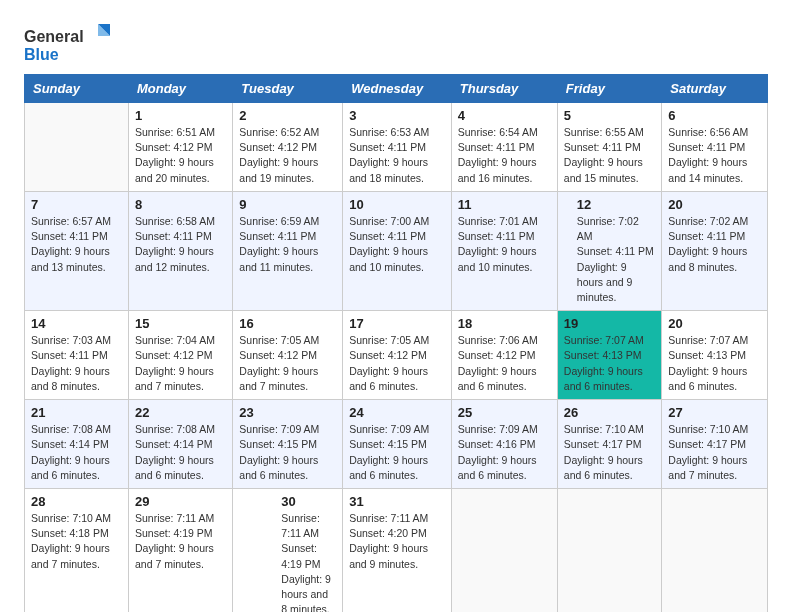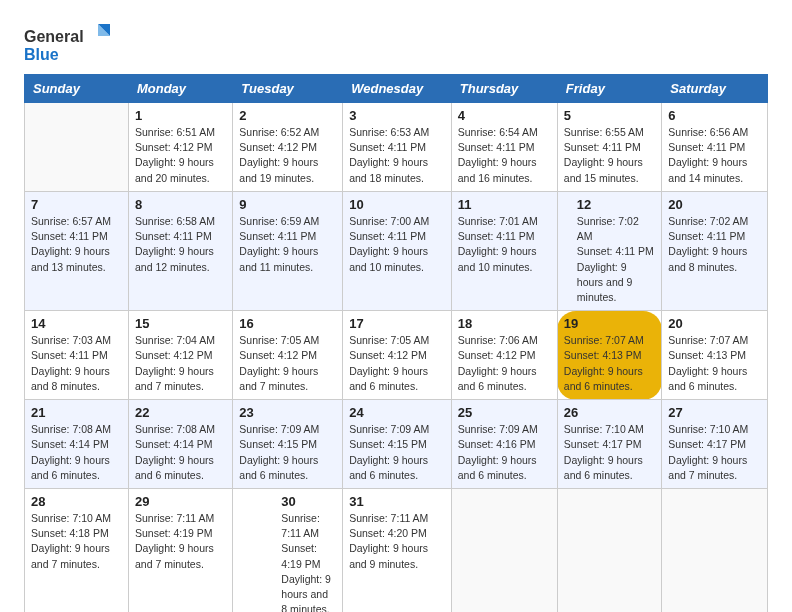--- a/index.html
+++ b/index.html
@@ -196,21 +196,21 @@
             <div class="day-info">Sunrise: 7:05 AM<br>Sunset: 4:12 PM<br>Daylight: 9 hours and 7 minutes.</div>
           </td>
           <td style="background-color: rgb(255, 255, 255);">
             <span class="day-num">17</span>
             <div class="day-info">Sunrise: 7:05 AM<br>Sunset: 4:12 PM<br>Daylight: 9 hours and 6 minutes.</div>
           </td>
           <td style="background-color: rgb(255, 255, 255);">
             <span class="day-num">18</span>
             <div class="day-info">Sunrise: 7:06 AM<br>Sunset: 4:12 PM<br>Daylight: 9 hours and 6 minutes.</div>
           </td>
-          <td style="background-color: #eab308; border-radius: 19px;">
+          <td style="background-color: #14b8a6;">
             <span class="day-num">19</span>
             <div class="day-info">Sunrise: 7:07 AM<br>Sunset: 4:13 PM<br>Daylight: 9 hours and 6 minutes.</div>
           </td>
           <td style="background-color: rgb(255, 255, 255); margin-left: 19px;">
             <span class="day-num">20</span>
             <div class="day-info">Sunrise: 7:07 AM<br>Sunset: 4:13 PM<br>Daylight: 9 hours and 6 minutes.</div>
           </td>
         </tr>
         <tr>
           <td style="background-color: rgb(240, 244, 255);">

